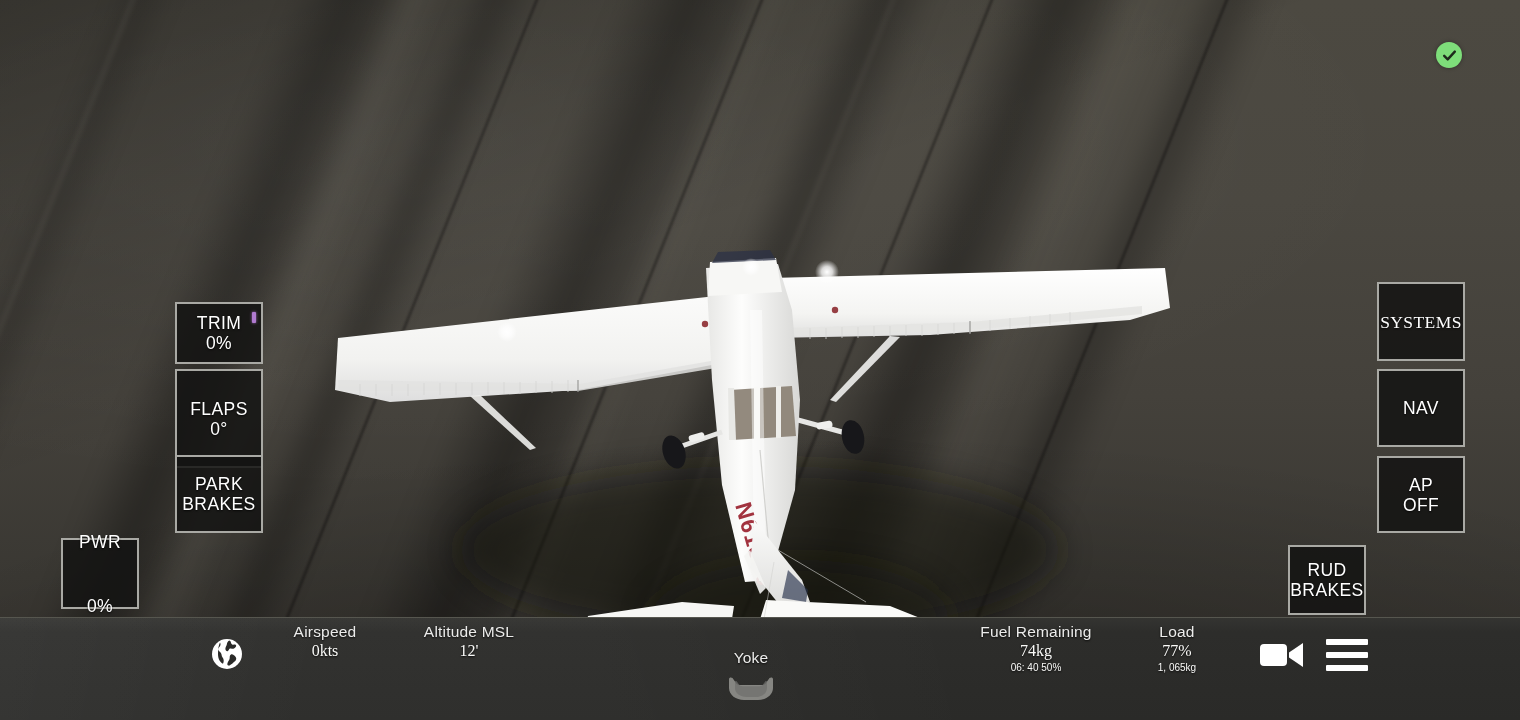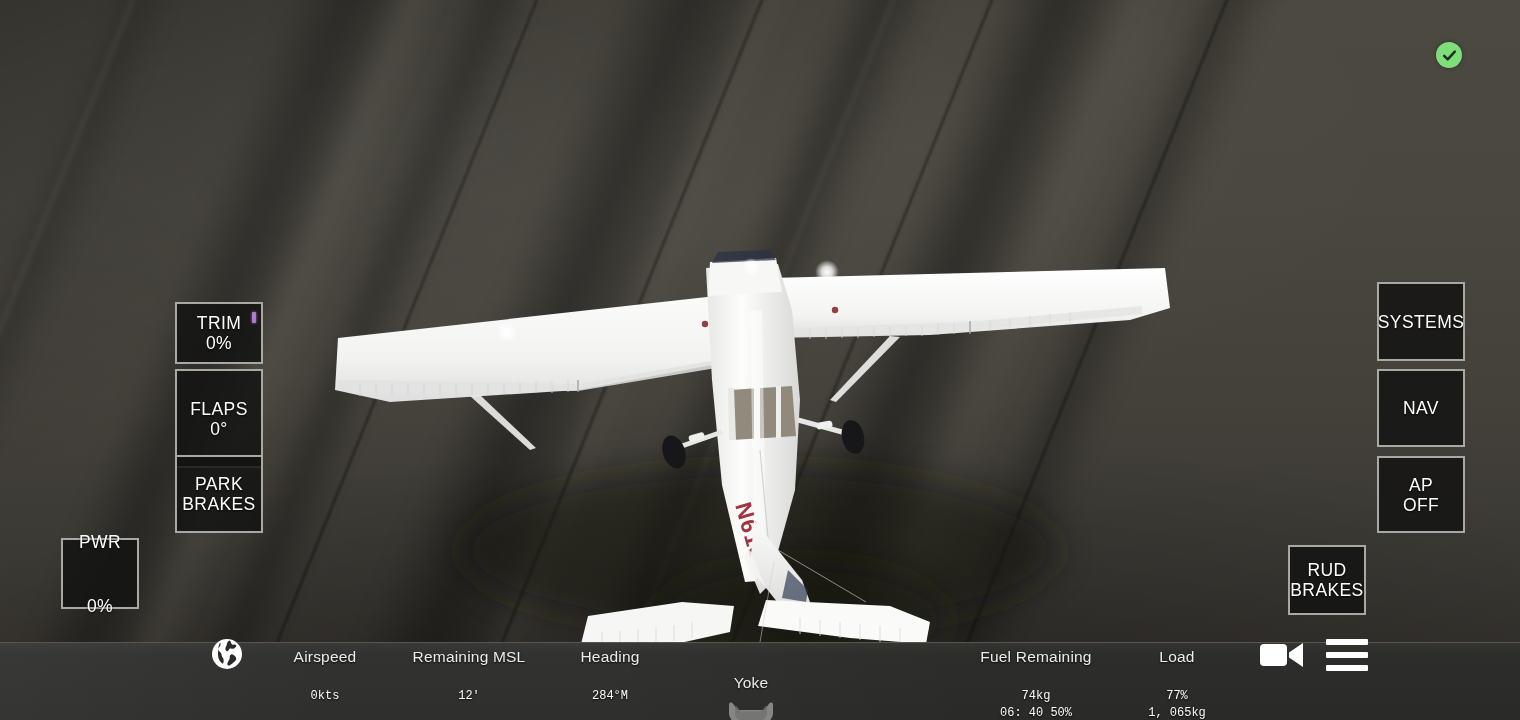--- a/index.html
+++ b/index.html
@@ -92,21 +92,21 @@
     text-shadow:0 1px 2px rgba(0,0,0,.8);
     user-select:none;
   }
   .hud-btn .l2 { display:block; }
 
   #btn-trim       { left:175px; top:282px;  width:88px; height:62px;margin-top:20px; }
   #btn-flaps      { left:175px; top:369px;  width:88px; height:99px; }
   #btn-parkbrakes { left:175px; top:455px;  width:88px; height:78px; }
   #btn-pwr        { left:61px;  top:538px;  width:78px; height:71px;gap:44px; }
 
-  #btn-systems    { left:1377px; top:282px; width:88px; height:79px; }
+  #btn-systems    { left:1377px; top:282px; width:88px; height:79px;font-family:Liberation Serif, serif; }
   #btn-nav        { left:1377px; top:369px; width:88px; height:78px; }
   #btn-ap         { left:1377px; top:456px; width:88px; height:77px; }
   #btn-rudbrakes  { left:1288px; top:545px; width:78px; height:70px; }
 
   
   #trim-indicator {
     position:absolute;
     left:252px; top:312px;
     width:4px; height:11px;
     background:#b07ad0;
@@ -123,21 +123,21 @@
     background:#7ede7a;
     display:flex; align-items:center; justify-content:center;
     box-shadow:0 0 4px rgba(0,0,0,.35);
   }
   #status-badge svg { width:17px; height:17px; display:block; }
 
   
   #hud-bar {
     position:absolute;
     left:0; right:0; bottom:0;
-    height:78px;
+    height:103px;
     background:linear-gradient(to bottom, #343431 0%, #2d2d2b 14%, #2a2a28 100%);
     border-top:1px solid #56564f;
   }
   #hud-bar::before {
     content:"";
     position:absolute; inset:0;
     background:
       linear-gradient(104deg, rgba(255,255,255,0.03) 0%, rgba(255,255,255,0) 22%),
       linear-gradient(76deg, rgba(255,255,255,0.025) 40%, rgba(255,255,255,0) 64%);
     pointer-events:none;
@@ -151,30 +151,30 @@
     text-shadow:0 1px 2px rgba(0,0,0,.85);
     user-select:none;
   }
   .gauge .glabel {
     font-size:15.5px;
     line-height:18px;
     letter-spacing:.2px;
     color:#ececeb;
   }
   .gauge .gvalue {
-    margin-top:22px;
-    font-family:Liberation Mono, monospace;
-    font-size:12px;
+    margin-top:1px;
+    font-family:Liberation Serif, serif;
+    font-size:16px;
     line-height:17px;
     letter-spacing:0px;
     color:#fafaf8;
   }
   .gauge .gvalue2 {
-    font-family:Liberation Mono, monospace;
-    font-size:12px;
+    font-family:Liberation Sans, sans-serif;
+    font-size:10px;
     line-height:17px;
     color:#fafaf8;
   }
 
   #g-airspeed { left:255px;  width:140px; }
   #g-altitude { left:399px;  width:140px; }
   #g-heading  { left:540px;  width:140px; }
   #g-yoke     { left:681px;  width:140px;margin-top:26px; }
   #g-vspeed   { left:824px;  width:140px; }
   #g-fuel     { left:966px;  width:140px; }
@@ -429,28 +429,24 @@
   </div>
 
   <div id="hud-bar">
 
     <div class="gauge" id="g-airspeed">
       <div class="glabel">Airspeed</div>
       <div class="gvalue">0kts</div>
     </div>
 
     <div class="gauge" id="g-altitude">
-      <div class="glabel">Remaining MSL</div>
+      <div class="glabel">Altitude MSL</div>
       <div class="gvalue">12'</div>
     </div>
 
-    <div class="gauge" id="g-heading">
-      <div class="glabel">Heading</div>
-      <div class="gvalue">284°M</div>
-    </div>
 
     <div class="gauge" id="g-yoke">
       <div class="glabel">Yoke</div>
       <div id="yoke-icon-wrap">
         <svg viewBox="0 0 52 28" xmlns="http://www.w3.org/2000/svg">
           <path d="M4 4 C4 2.5 6 2 7.5 3 L11 8 C12 9.5 13.5 10 15 10 L37 10 C38.5 10 40 9.5 41 8 L44.5 3 C46 2 48 2.5 48 4 L48 13 C48 20 41 25 33 25 L19 25 C11 25 4 20 4 13 Z" fill="#8e8e8a" opacity="0.92"></path>
           <path d="M10 7 C10 6 11 5.8 11.8 6.6 L14 9.6 C14.8 10.7 16 11.2 17.4 11.2 L34.6 11.2 C36 11.2 37.2 10.7 38 9.6 L40.2 6.6 C41 5.8 42 6 42 7 L42 13 C42 18.5 36.5 22 30.5 22 L21.5 22 C15.5 22 10 18.5 10 13 Z" fill="#6f6f6c" opacity="0.75"></path>
         </svg>
       </div>
     </div>

